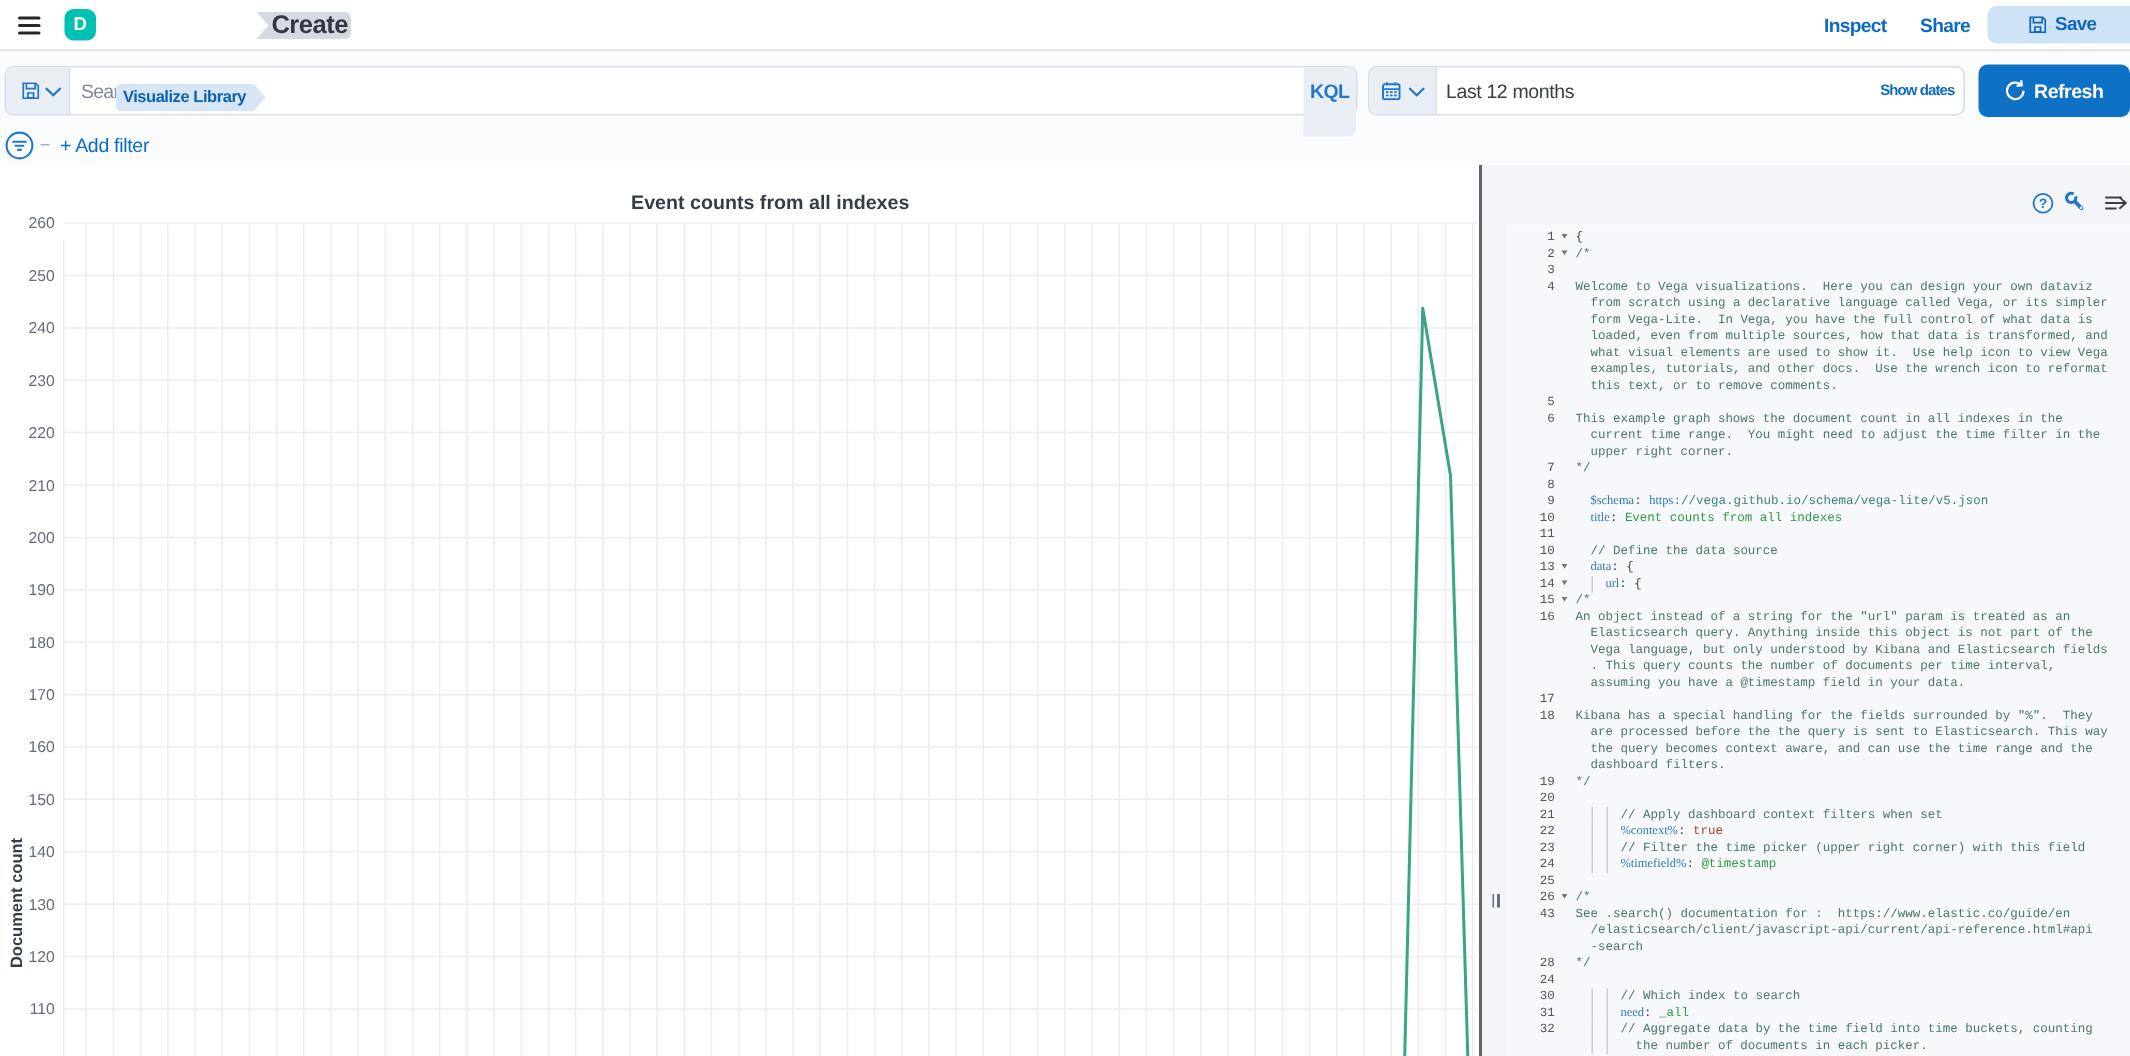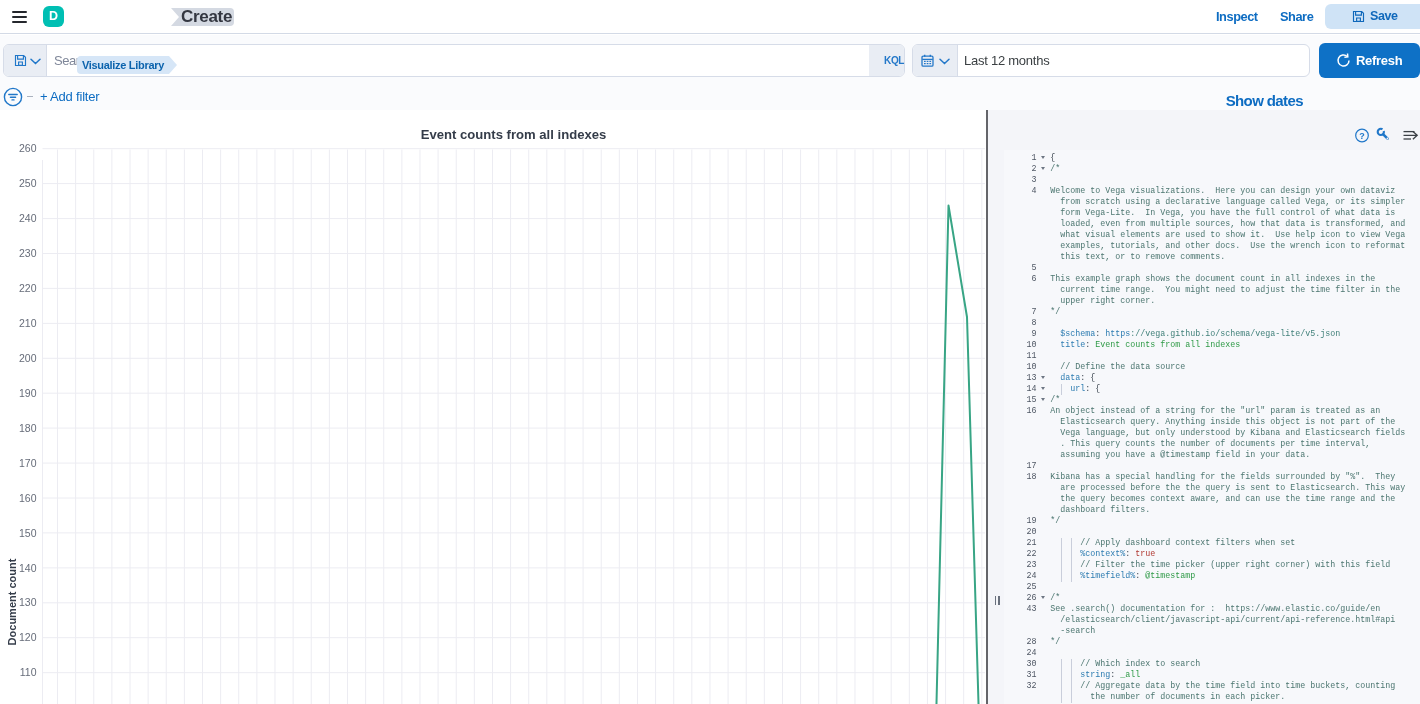--- a/index.html
+++ b/index.html
@@ -27,30 +27,30 @@
   border-radius:6px 0 0 6px; color:#0f68bb; font-size:12.5px; font-weight:600; letter-spacing:-0.4px; line-height:25px; }
 
 
 #tb { position:absolute; left:0; top:35px; width:1420px; height:75px; background:#fafbfd; }
 #tbgrad { position:absolute; left:0; top:35px; width:1420px; height:8px;
   background:linear-gradient(#eef0f4,#fafbfd); }
 .bar { position:absolute; top:44px; height:33px; background:#fff; border:1px solid #d6dce8; border-radius:6px; }
 #qbar { left:3px; width:902px; }
 #qleft { position:absolute; left:0; top:0; width:43px; height:31px; background:#e9edf4;
   border-right:1px solid #d6dce8; border-radius:5px 0 0 5px; }
-#qkql { position:absolute; right:0; top:0; width:35px; height:31px; background:#e9edf4;
-  border-radius:0 5px 5px 0; color:#2478c9; font-weight:bold; font-size:10px; letter-spacing:-0.4px;
-  text-align:right; line-height:31px; }
+#qkql { position:absolute; right:0; top:0; width:35px; height:46px; background:#e9edf4;
+  border-radius:0 5px 5px 0; color:#2478c9; font-weight:bold; font-size:13px; letter-spacing:-0.4px;
+  text-align:center; line-height:31px; }
 #qph { position:absolute; left:50px; top:0; height:31px; line-height:31px; color:#7f8799; font-size:13px; letter-spacing:-0.5px; }
 #dbar { left:912px; width:398px; }
 #dleft { position:absolute; left:0; top:0; width:45px; height:31px; background:#e9edf4;
   border-right:1px solid #d6dce8; border-radius:5px 0 0 5px; }
 #dtext { position:absolute; left:51px; top:0; height:31px; line-height:31px; color:#3b4043; font-size:13px; letter-spacing:-0.25px; }
 #sdates { position:absolute; right:6px; top:0; height:31px; line-height:31px; color:#0d6cc2;
-  font-size:15px; font-weight:600; letter-spacing:-0.6px;margin-top:40px; }
+  font-size:10px; font-weight:600; letter-spacing:-0.6px; }
 #refresh { position:absolute; left:1319px; top:43px; width:101px; height:35px; background:#0e71c6;
   border-radius:6px; color:#fff; }
 #refresh span { position:absolute; left:37px; top:0; line-height:35px; font-size:13px; font-weight:600; letter-spacing:-0.3px; }
 #addfilter { position:absolute; left:40px; top:89px; color:#0d6cc2; font-size:13px; font-weight:500; letter-spacing:-0.2px; }
 
 
 #chart { position:absolute; left:0; top:110px; width:986px; height:594px; background:#fff; }
 .ax { font:10.5px "Liberation Sans", sans-serif; fill:#666c79; }
 #ctitle { position:absolute; left:0; top:127px; width:1027px; text-align:center;
   color:#343c49; font-size:13.1px; font-weight:bold; }
@@ -66,21 +66,21 @@
 #edbg { position:absolute; left:1003.5px; top:150px; width:416.5px; height:554px; background:#f7f8fb; }
 #gutbg { position:absolute; left:1003.5px; top:150px; width:45px; height:554px; background:#f0f1f6; }
 .gn { position:absolute; left:1004px; width:32.5px; height:11px; line-height:11px; text-align:right;
   font:8.34px "Liberation Mono", monospace; color:#4e5663; }
 .fold { position:absolute; left:1040.5px; width:0; height:0;
   border-left:2.8px solid transparent; border-right:2.8px solid transparent; border-top:3.6px solid #6d7683; }
 .ig { position:absolute; width:1px; height:11px; background:#c9cedb; }
 .cr { position:absolute; left:1050.3px; height:11px; line-height:11px; white-space:pre;
   font:8.34px "Liberation Mono", monospace; color:#3a444e; }
 .cr .p { color:#3a444e; }
-.cr .k { color:#2d7cb1; }
+.cr .k { color:#2d7cb1;font-family:Liberation Serif, serif; }
 .cr .c { color:#4c7670; }
 .cr .s { color:#2f9a47; }
 .cr .r { color:#b13a33; }
 .cr .t { color:#41807a; }
 </style></head>
 <body>
 
 <div id="chart">
 <svg width="986" height="594" viewBox="0 0 986 594">
 <line x1="42.5" y1="38.7" x2="985" y2="38.7" stroke="#ececf2" stroke-width="1"></line>
@@ -281,21 +281,21 @@
 <div class="gn" style="top:637px">28</div>
 <div class="cr" style="top:637px"><span class="c">*/</span></div>
 <div class="gn" style="top:648px">24</div>
 <div class="gn" style="top:659px">30</div>
 <div class="ig" style="left:1061.1px;top:659px"></div>
 <div class="ig" style="left:1071.3px;top:659px"></div>
 <div class="cr" style="top:659px">      <span class="c">// Which index to search</span></div>
 <div class="gn" style="top:670px">31</div>
 <div class="ig" style="left:1061.1px;top:670px"></div>
 <div class="ig" style="left:1071.3px;top:670px"></div>
-<div class="cr" style="top:670px">      <span class="k">string</span><span class="p">:</span> <span class="s">_all</span></div>
+<div class="cr" style="top:670px">      <span class="k">need</span><span class="p">:</span> <span class="s">_all</span></div>
 <div class="gn" style="top:681px">32</div>
 <div class="ig" style="left:1061.1px;top:681px"></div>
 <div class="ig" style="left:1071.3px;top:681px"></div>
 <div class="cr" style="top:681px">      <span class="c">// Aggregate data by the time field into time buckets, counting</span></div>
 <div class="ig" style="left:1061.1px;top:692px"></div>
 <div class="ig" style="left:1071.3px;top:692px"></div>
 <div class="cr" style="top:692px">        <span class="c">the number of documents in each picker.</span></div>
 
 <div id="tb"></div>
 <div class="bar" id="qbar">

